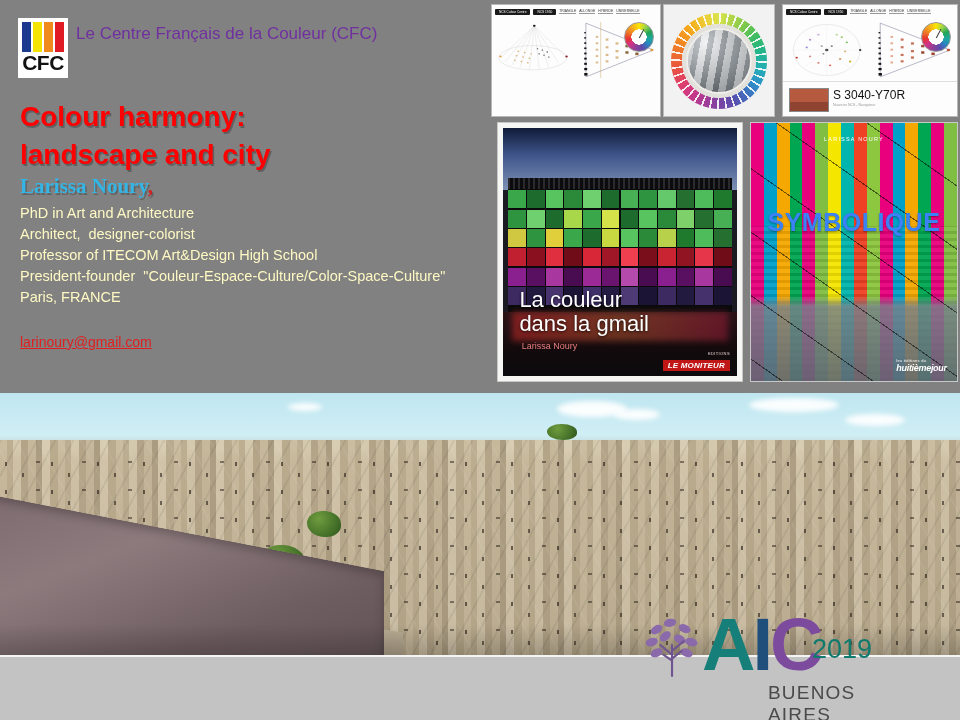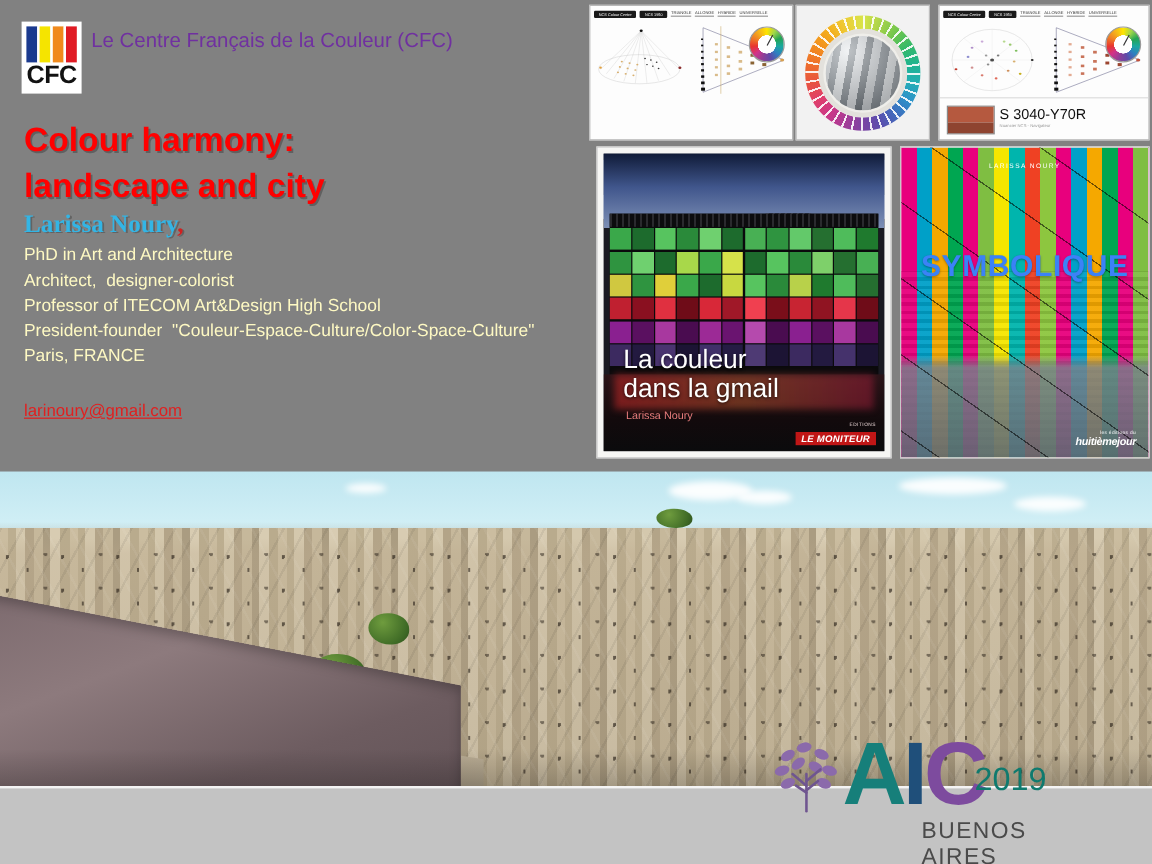--- a/index.html
+++ b/index.html
@@ -391,21 +391,20 @@
   .b2-sub {
     position: absolute; left: 0; top: 29.5%; width: 100%;
     text-align: center;
     color: #ffffff;
     font-size: 18px;
     font-family: "Liberation Sans", sans-serif;
     text-shadow: 0 1px 2px rgba(0,0,0,0.35);
   }
   .b2-pub {
     position: absolute; right: 5%; bottom: 3%;
-    text-align: right;
   }
   .b2-pub .l1 { color: #ffffff; font-size: 4px; letter-spacing: 0.3px; }
   .b2-pub .l2 { color: #ffffff; font-size: 9px; font-weight: 700; font-style: italic; letter-spacing: -0.3px; }
 
   
   .pano {
     position: absolute;
     left: 0; top: 393px;
     width: 960px; height: 262px;
     overflow: hidden;

